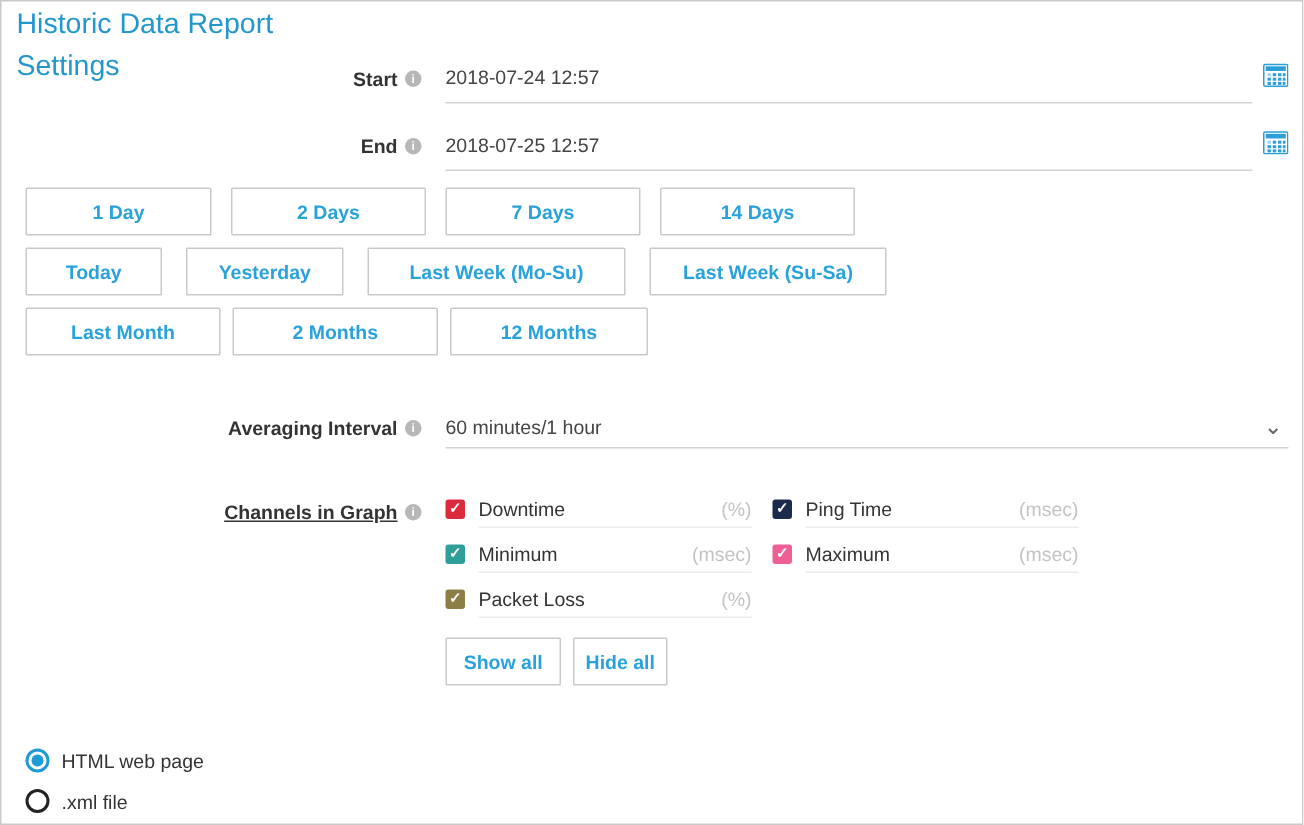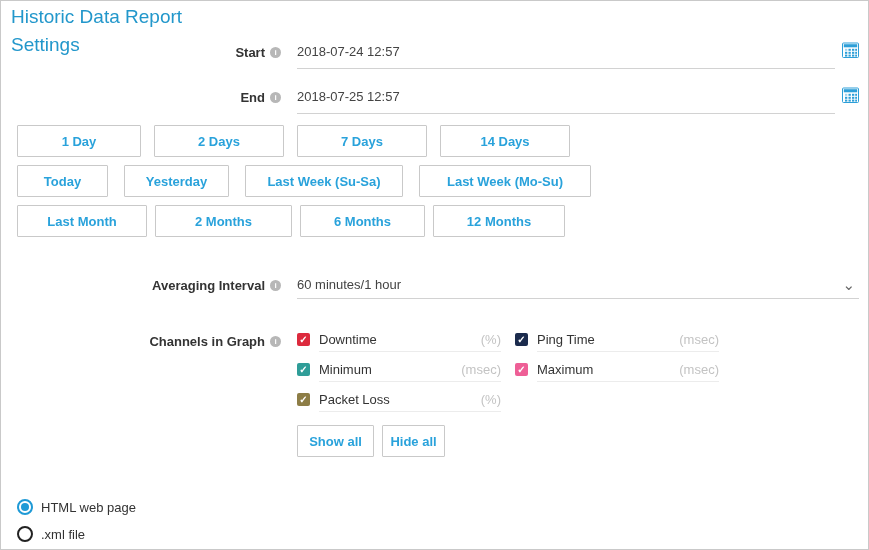--- a/index.html
+++ b/index.html
@@ -18,21 +18,21 @@
     font-size:19px;line-height:28px;font-weight:400;color:#2297cb;
   }
   
   .form{position:absolute;left:0;top:36px;width:100%;}
   .row{display:flex;align-items:flex-start;}
   .label-cell{
     flex:0 0 280px;width:280px;text-align:right;
     font-size:13px;font-weight:bold;color:#333;
     padding-top:8px;white-space:nowrap;
   }
-  .label-cell.tight{padding-top:2px;}
+  .label-cell.tight{padding-top:2px;text-decoration:underline;}
   .control-cell{flex:1;margin-left:16px;margin-right:9px;min-width:0;}
   .info-icon{
     display:inline-block;width:11px;height:11px;border-radius:50%;
     background:#b7b7b7;color:#fff;font-size:8px;line-height:11px;
     text-align:center;font-style:normal;font-weight:bold;
     margin-left:5px;vertical-align:2px;cursor:pointer;
   }
   
   .field-wrap{display:flex;align-items:flex-start;}
   .underline-field{
@@ -173,27 +173,26 @@
       <div class="control-cell qr-block">
         <div class="btn-row r1">
           <button class="btn" style="width:124px">1 Day</button>
           <button class="btn" style="width:130px">2 Days</button>
           <button class="btn" style="width:130px">7 Days</button>
           <button class="btn" style="width:130px">14 Days</button>
         </div>
         <div class="btn-row r2">
           <button class="btn" style="width:91px">Today</button>
           <button class="btn" style="width:105px">Yesterday</button>
+          <button class="btn" style="width:172px">Last Week (Mo-Su)</button>
           <button class="btn" style="width:158px">Last Week (Su-Sa)</button>
-          <button class="btn" style="width:172px">Last Week (Mo-Su)</button>
         </div>
         <div class="btn-row r3">
           <button class="btn" style="width:130px">Last Month</button>
           <button class="btn" style="width:137px">2 Months</button>
-          <button class="btn" style="width:125px">6 Months</button>
           <button class="btn" style="width:132px">12 Months</button>
         </div>
       </div>
     </div>
 
     <div class="row row-averaging">
       <div class="label-cell">
         <span>Averaging Interval</span><i class="info-icon">i</i>
       </div>
       <div class="control-cell">

